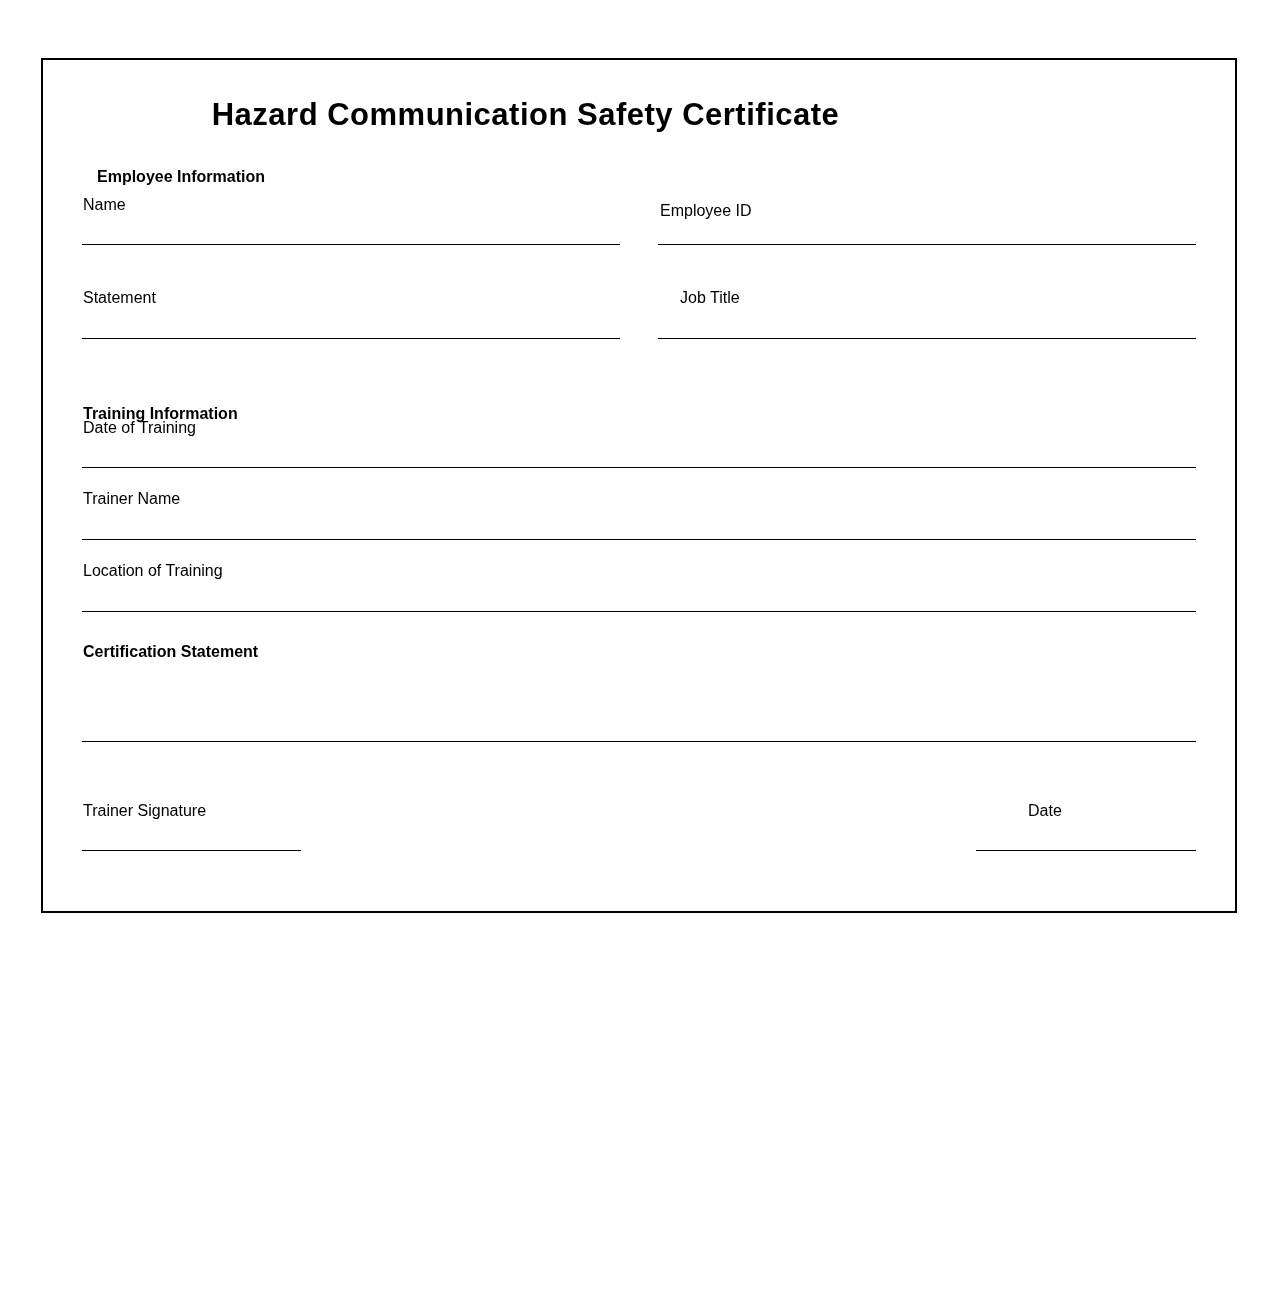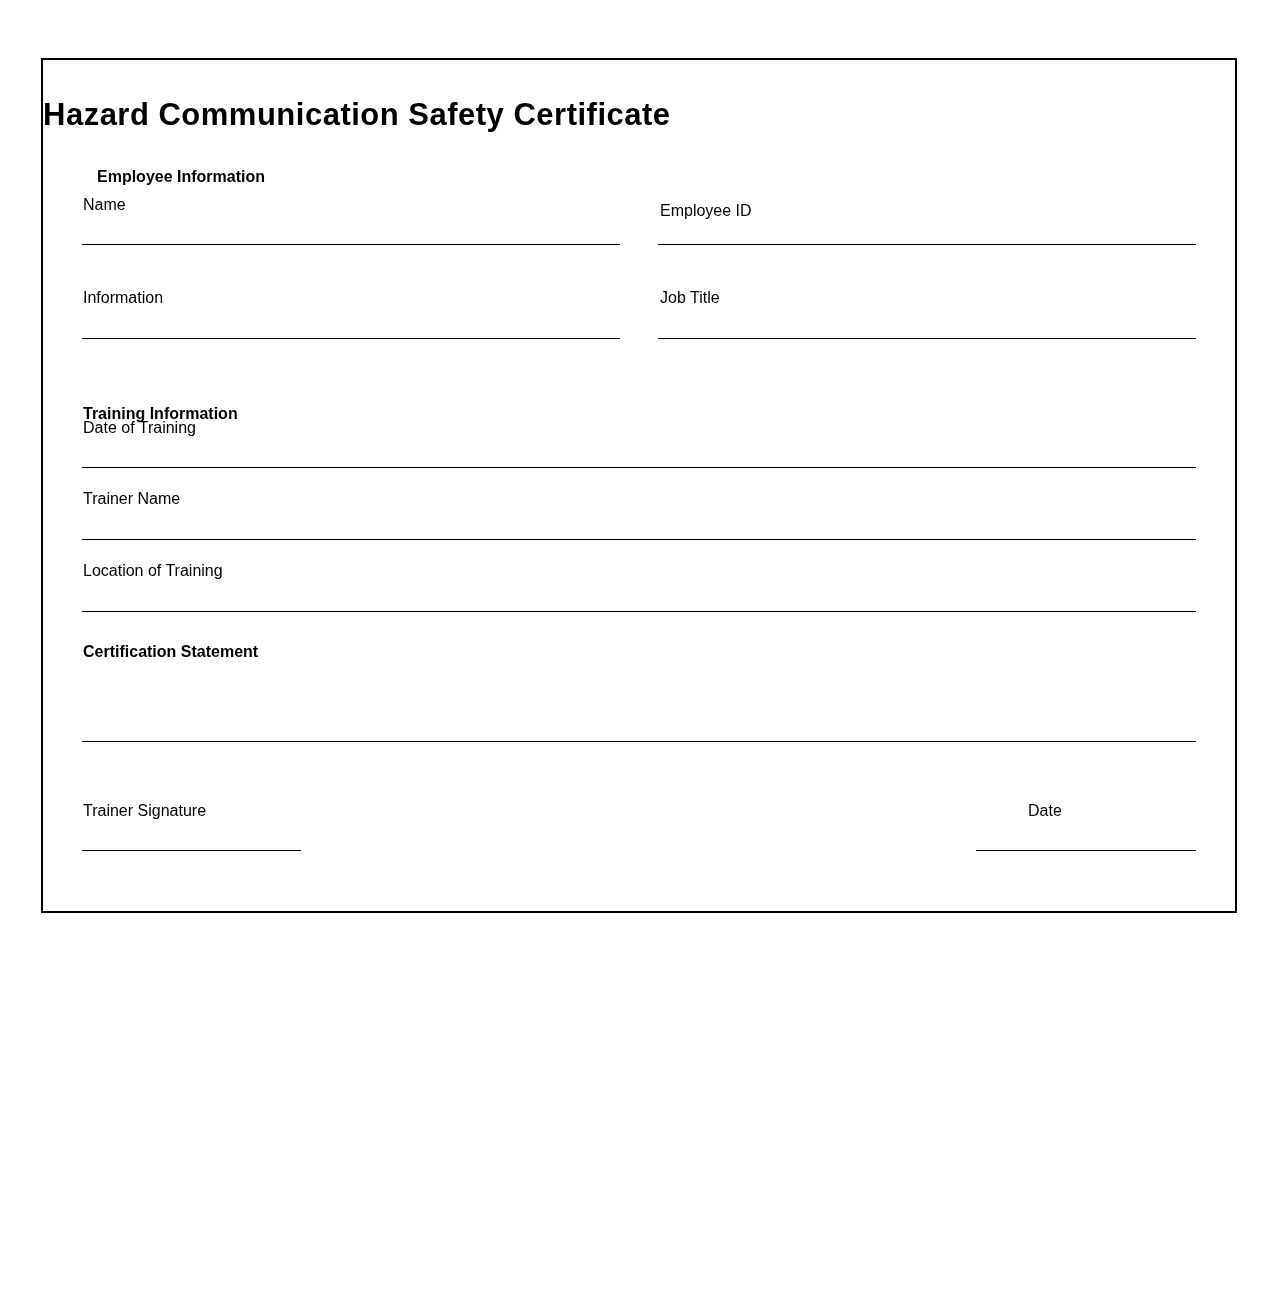--- a/index.html
+++ b/index.html
@@ -19,21 +19,21 @@
     width: 1192px;
     height: 851px;
     border: 2px solid #000000;
     background: #ffffff;
   }
   .title {
     position: absolute;
     left: 0;
     top: 37px;
     width: 965px;
-    text-align: left;
+    text-align: center;
     font-size: 31px;
     line-height: 36px;
     font-weight: bold;
     letter-spacing: 0.5px;
     white-space: nowrap;
   }
   .hd {
     position: absolute;
     font-size: 16px;
     line-height: 19px;
@@ -75,22 +75,22 @@
 
     <div class="hd col-l" style="top:107px;margin-left:14px;">Employee Information</div>
 
     <div class="lbl col-l" style="top:135px;">Name</div>
     <div class="lbl col-r" style="top:141px;">Employee ID</div>
     <div class="val w-half" style="left:42px; top:163px;"></div>
     <div class="val w-half" style="left:619px; top:163px;"></div>
     <div class="line w-half" style="left:39px; top:184px;"></div>
     <div class="line w-half" style="left:615px; top:184px;"></div>
 
-    <div class="lbl col-l" style="top:228px;">Information</div>
-    <div class="lbl col-r" style="top:228px;">Job Title</div>
+    <div class="lbl col-l" style="top:228px;">Statement</div>
+    <div class="lbl col-r" style="top:228px;margin-left:20px;">Job Title</div>
     <div class="val w-half" style="left:42px; top:256px;"></div>
     <div class="val w-half" style="left:619px; top:256px;"></div>
     <div class="line w-half" style="left:39px; top:278px;"></div>
     <div class="line w-half" style="left:615px; top:278px;"></div>
 
     <div class="hd col-l" style="top:344px;">Training Information</div>
 
     <div class="lbl col-l" style="top:358px;">Date of Training</div>
     <div class="val w-full" style="left:42px; top:385px;"></div>
     <div class="line w-full" style="left:39px; top:407px;"></div>

